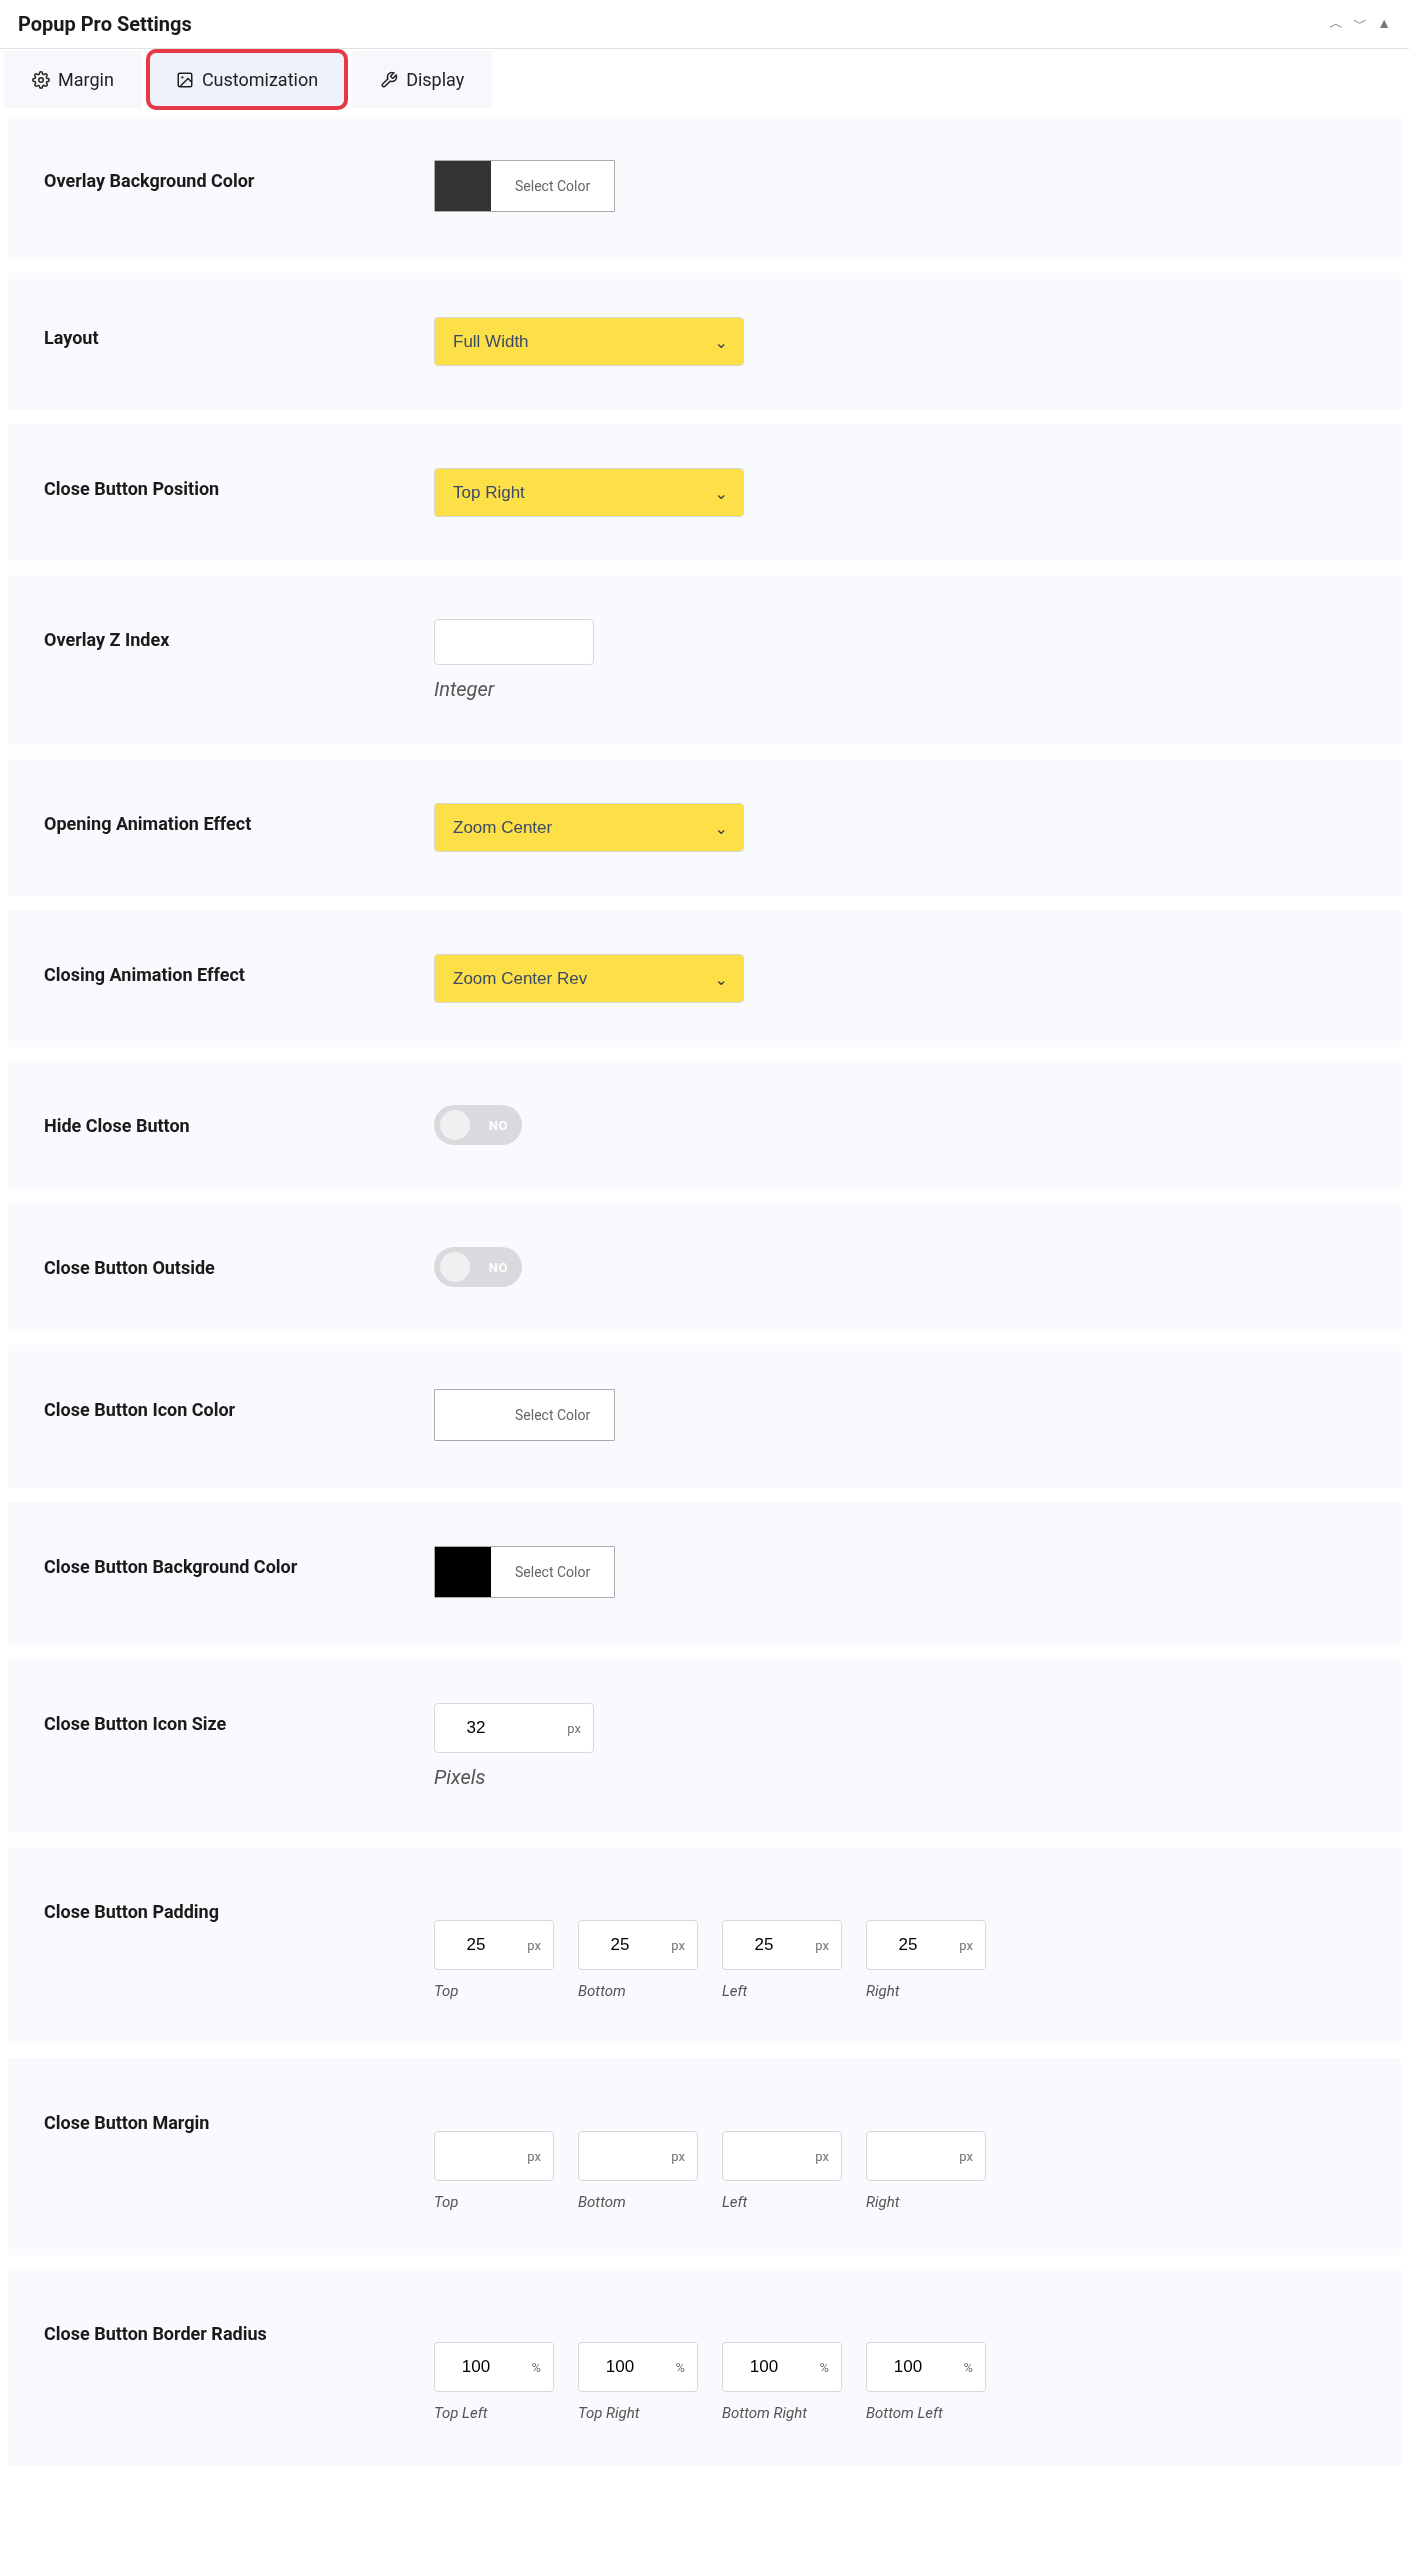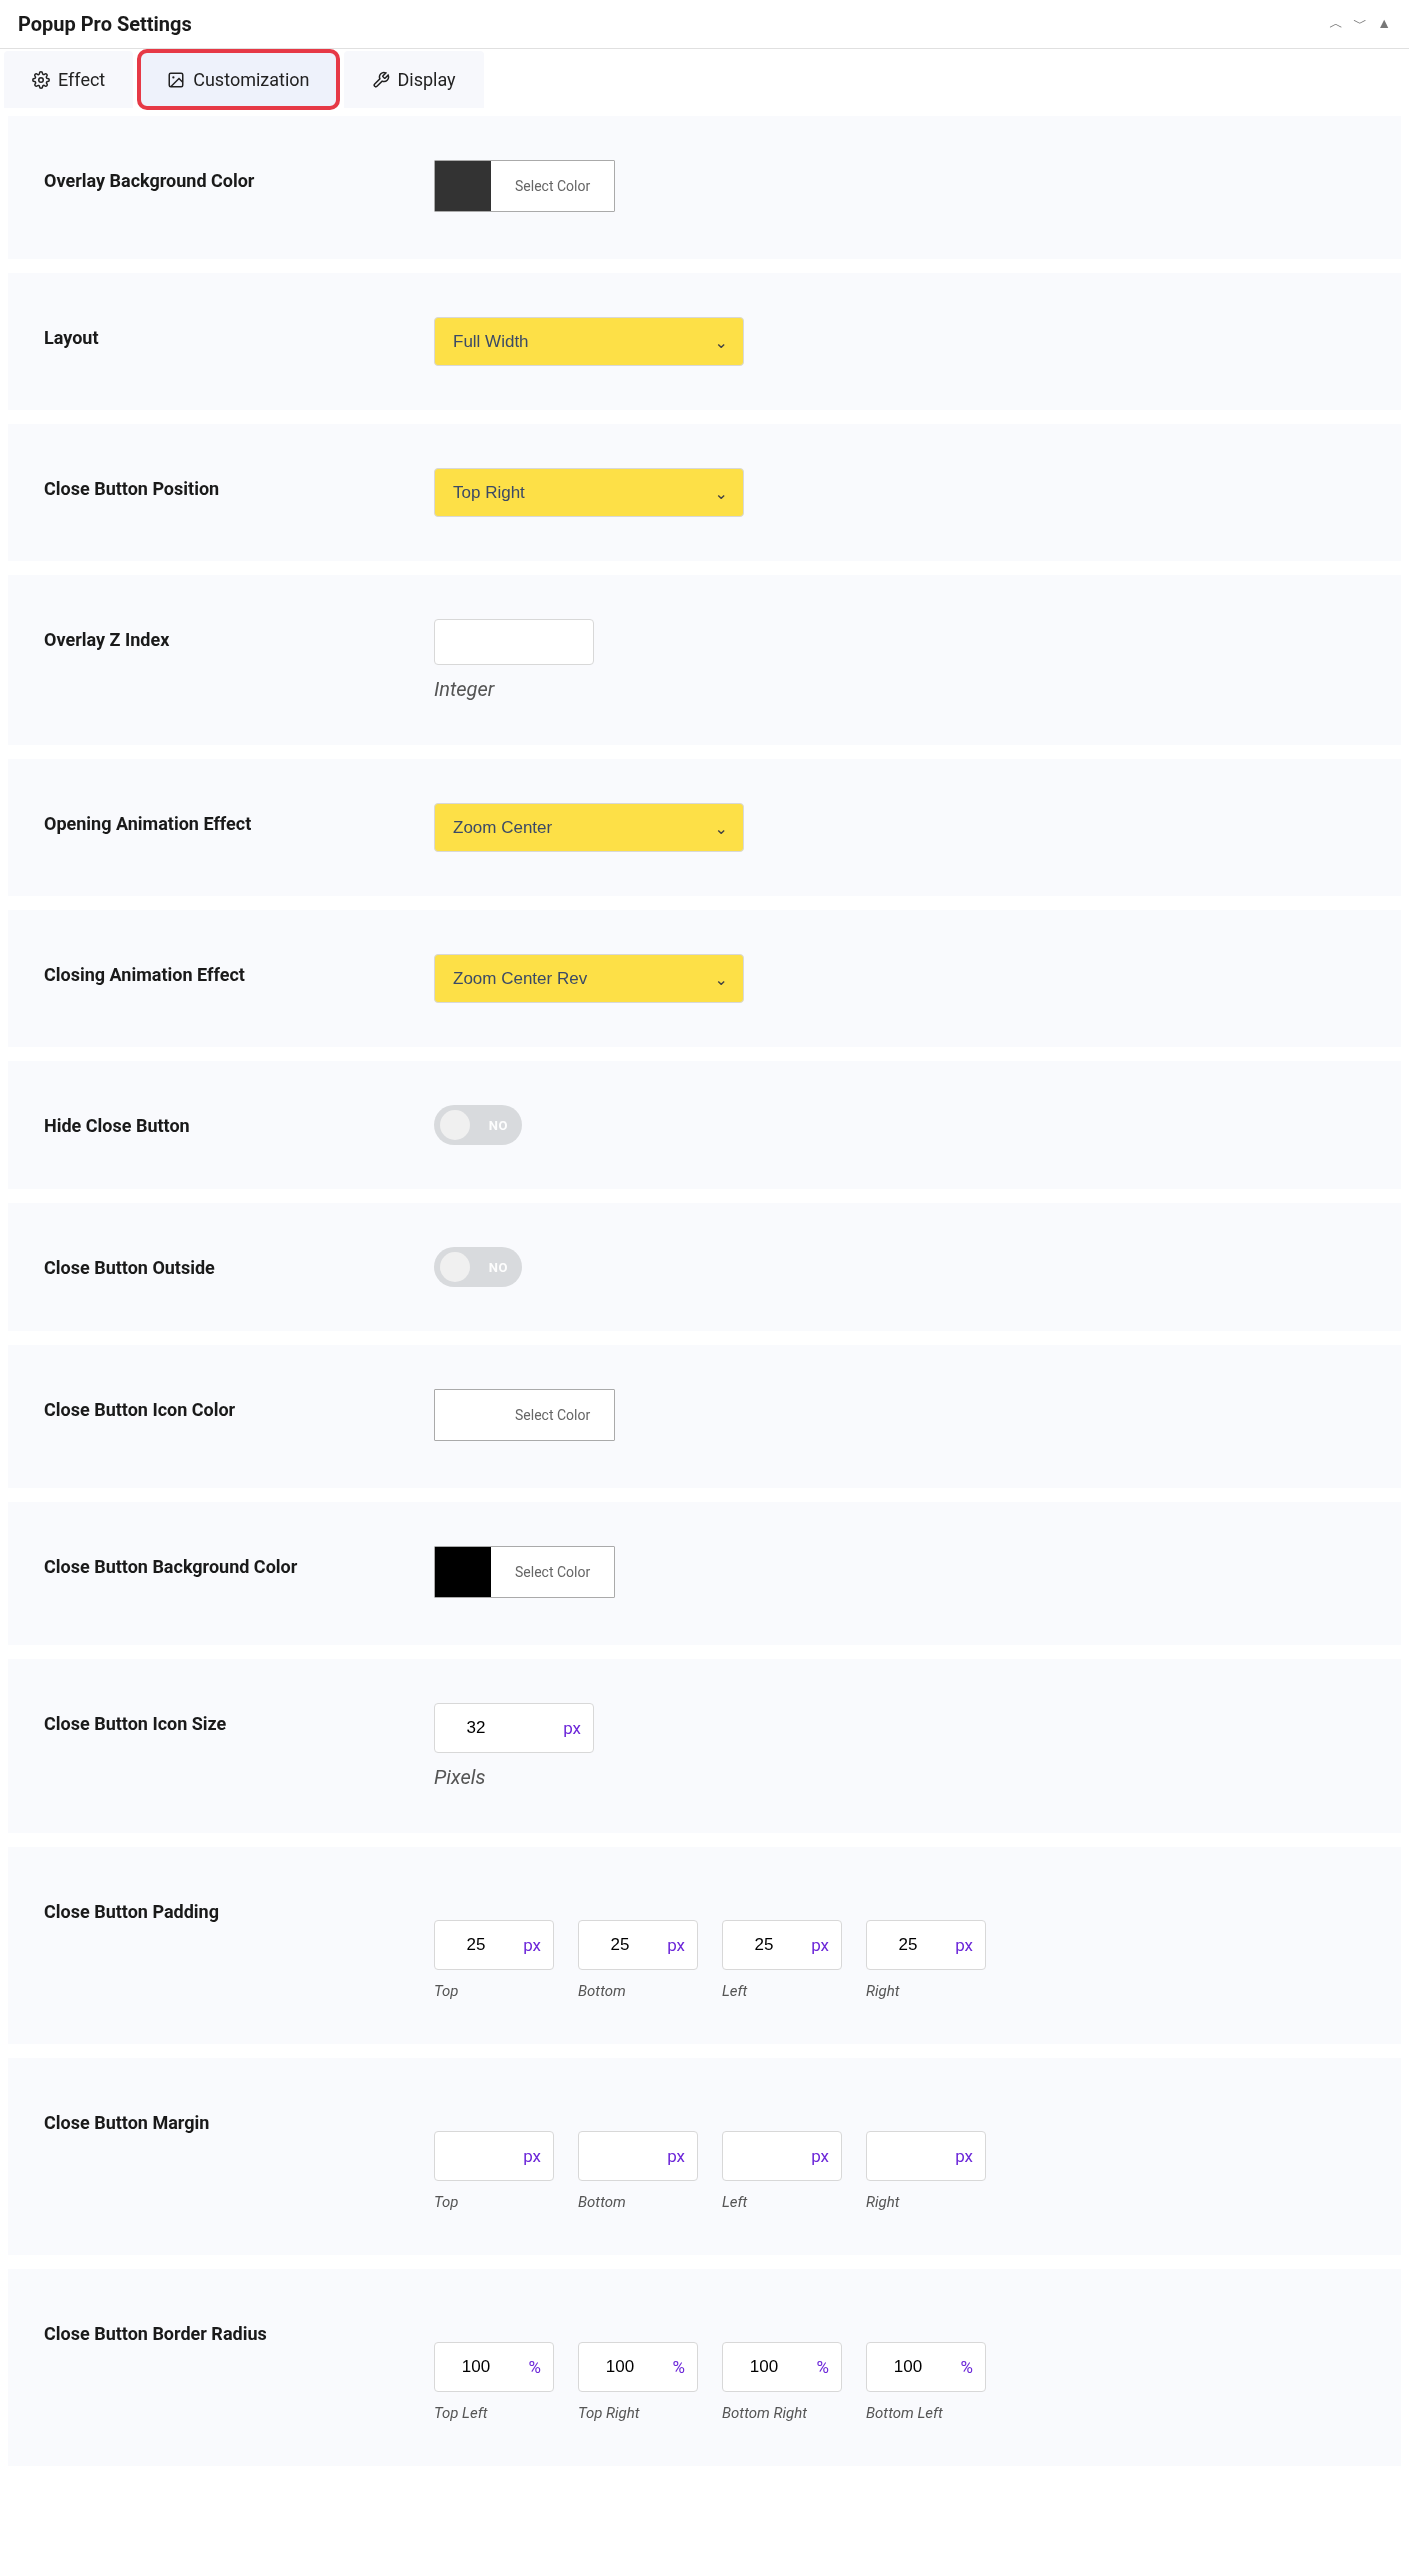--- a/index.html
+++ b/index.html
@@ -180,22 +180,22 @@
 .unit-input input {
   border: none;
   width: 70px;
   padding: 14px 0 14px 12px;
   font-size: 17px;
   text-align: center;
   outline: none;
   background: transparent;
 }
 .unit-input .unit {
-  color: #6d28d9;
-  font-size: 17px;
+  color: #737373;
+  font-size: 13px;
   padding-right: 12px;
   flex: 1;
   text-align: right;
 }
 .sub-label {
   font-size: 15px;
   font-style: italic;
   color: #555;
   margin-top: 12px;
 }
@@ -213,21 +213,21 @@
 </div>
 
 <div class="tabs">
   <div class="tab inactive">
     <span class="tab-icon">
       <svg width="18" height="18" viewBox="0 0 24 24" fill="none" stroke="#222" stroke-width="2">
           <circle cx="12" cy="12" r="3"></circle>
           <path d="M19.4 15a1.65 1.65 0 0 0 .33 1.82l.06.06a2 2 0 1 1-2.83 2.83l-.06-.06a1.65 1.65 0 0 0-1.82-.33 1.65 1.65 0 0 0-1 1.51V21a2 2 0 1 1-4 0v-.09a1.65 1.65 0 0 0-1-1.51 1.65 1.65 0 0 0-1.82.33l-.06.06a2 2 0 1 1-2.83-2.83l.06-.06a1.65 1.65 0 0 0 .33-1.82 1.65 1.65 0 0 0-1.51-1H3a2 2 0 1 1 0-4h.09a1.65 1.65 0 0 0 1.51-1 1.65 1.65 0 0 0-.33-1.82l-.06-.06a2 2 0 1 1 2.83-2.83l.06.06a1.65 1.65 0 0 0 1.82.33h0a1.65 1.65 0 0 0 1-1.51V3a2 2 0 1 1 4 0v.09a1.65 1.65 0 0 0 1 1.51h0a1.65 1.65 0 0 0 1.82-.33l.06-.06a2 2 0 1 1 2.83 2.83l-.06.06a1.65 1.65 0 0 0-.33 1.82v0a1.65 1.65 0 0 0 1.51 1H21a2 2 0 1 1 0 4h-.09a1.65 1.65 0 0 0-1.51 1z"></path>
         </svg>
     </span>
-    <span>Effect</span>
+    <span>Margin</span>
   </div>
   <div class="tab active">
     <span class="tab-icon">
       <svg width="18" height="18" viewBox="0 0 24 24" fill="#222">
           <rect x="3" y="3" width="18" height="18" rx="2" fill="none" stroke="#222" stroke-width="2"></rect>
           <circle cx="8.5" cy="8.5" r="1.5"></circle>
           <path d="M21 15l-5-5L5 21" fill="none" stroke="#222" stroke-width="2"></path>
         </svg>
     </span>
     <span>Customization</span>

